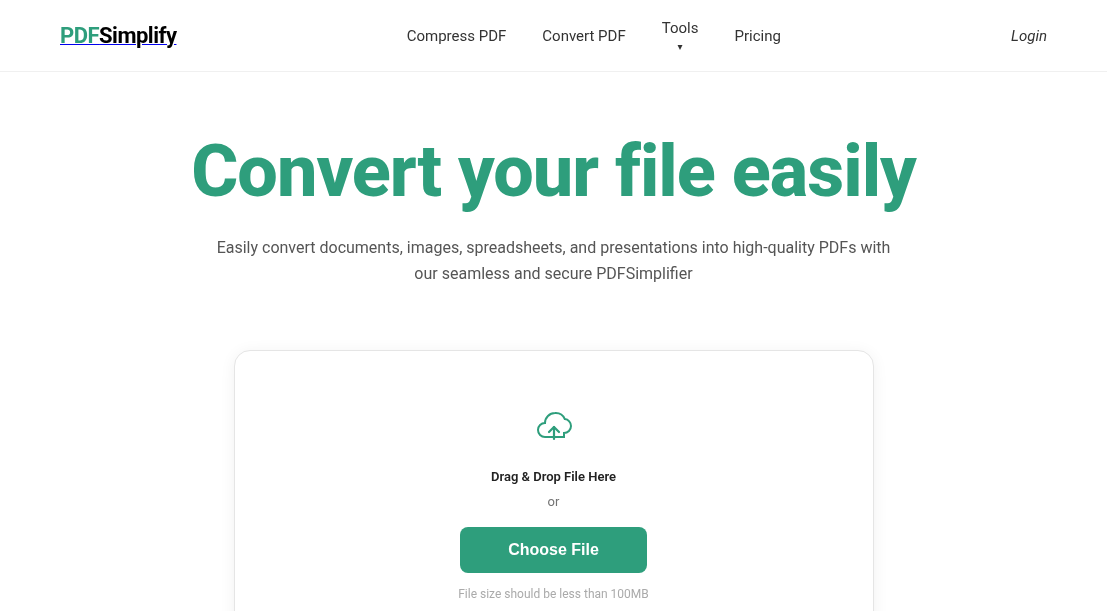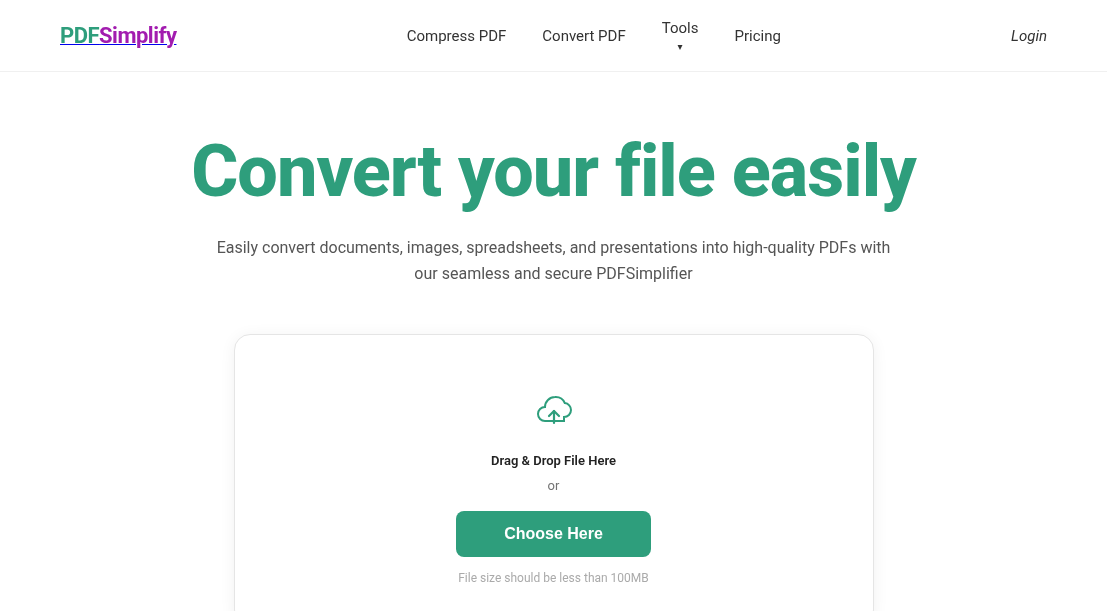--- a/index.html
+++ b/index.html
@@ -31,21 +31,21 @@
       font-weight: 700;
       letter-spacing: -0.5px;
       text-decoration: none;
     }
 
     .logo-pdf {
       color: #2e9e7c;
     }
 
     .logo-simplify {
-      color: #a21caf;
+      color: #000000;
       margin-top: 16px;
     }
 
     nav {
       display: flex;
       align-items: center;
       gap: 36px;
     }
 
     nav a {
@@ -92,21 +92,21 @@
       letter-spacing: -1px;
       margin-bottom: 24px;
     }
 
     .hero-subtitle {
       font-size: 16px;
       color: #555;
       text-align: center;
       line-height: 1.6;
       max-width: 680px;
-      margin-bottom: 48px;
+      margin-bottom: 64px;
     }
 
     
     .upload-card {
       background: #ffffff;
       border: 1.5px solid #e5e5e5;
       border-radius: 16px;
       width: 640px;
       padding: 50px 40px 40px;
       display: flex;
@@ -189,17 +189,17 @@
         <path d="M34 32c3.866 0 7-3.134 7-7 0-3.592-2.71-6.55-6.19-6.95A10.003 10.003 0 0 0 25 12c-5.523 0-10 4.477-10 10v0a7 7 0 0 0 0 14h19z" stroke="#2e9e7c" stroke-width="2" fill="none"></path>
 
         <line x1="24" y1="38" x2="24" y2="26" stroke="#2e9e7c" stroke-width="2.2" stroke-linecap="round"></line>
         <polyline points="19,31 24,26 29,31" stroke="#2e9e7c" stroke-width="2.2" stroke-linecap="round" stroke-linejoin="round" fill="none"></polyline>
       </svg>
     </div>
 
     <p class="drag-drop-text">Drag &amp; Drop File Here</p>
     <p class="or-text">or</p>
 
-    <button class="choose-file-btn">Choose Here</button>
+    <button class="choose-file-btn">Choose File</button>
 
     <p class="file-size-note">File size should be less than 100MB</p>
   </div>
 </main>
 
 </body></html>

